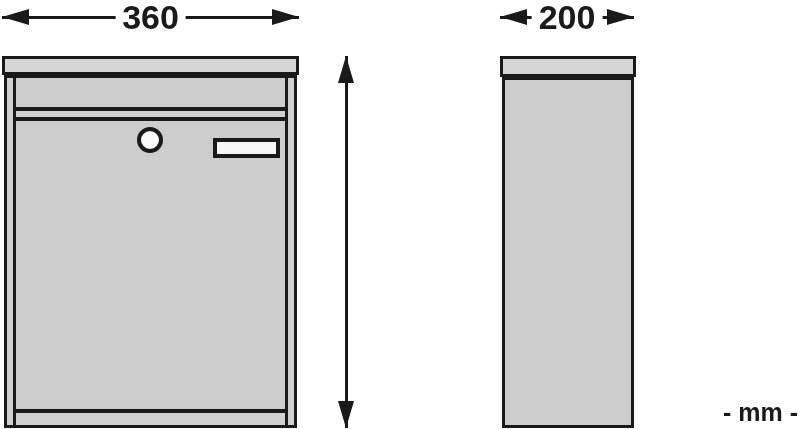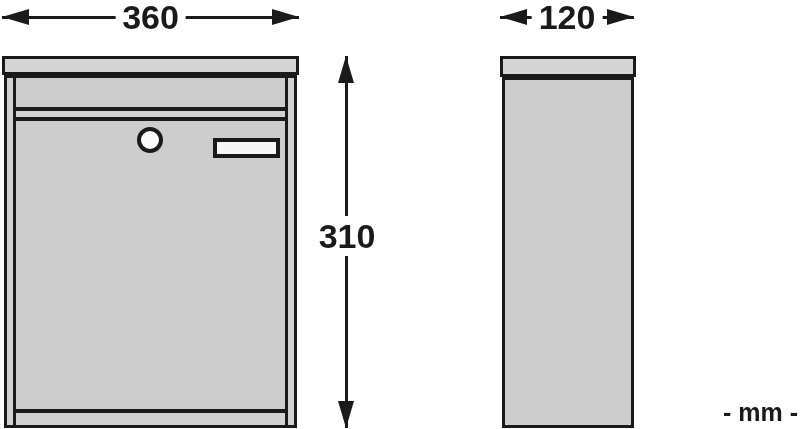--- a/index.html
+++ b/index.html
@@ -73,28 +73,27 @@
     <div class="dimline"></div>
     <div class="arrow arrow-left"></div>
     <div class="arrow arrow-right"></div>
     <div class="dimlabel">360</div>
   </div>
 
   <div class="dim-h" style="left:500px;top:1px;width:134px;">
     <div class="dimline"></div>
     <div class="arrow arrow-left"></div>
     <div class="arrow arrow-right"></div>
-    <div class="dimlabel">120</div>
+    <div class="dimlabel">200</div>
   </div>
 
   <div class="dim-v" style="left:336px;top:56px;height:372px;">
     <div class="dimline"></div>
     <div class="arrow arrow-up"></div>
     <div class="arrow arrow-down"></div>
-    <div class="dimlabel">310</div>
   </div>
 
   <div class="front-view">
     <div class="front-lid"></div>
     <div class="front-body">
       <div class="rail-line left"></div>
       <div class="rail-line right"></div>
       <div class="flap"></div>
       <div class="hline h1"></div>
       <div class="hline h2"></div>

